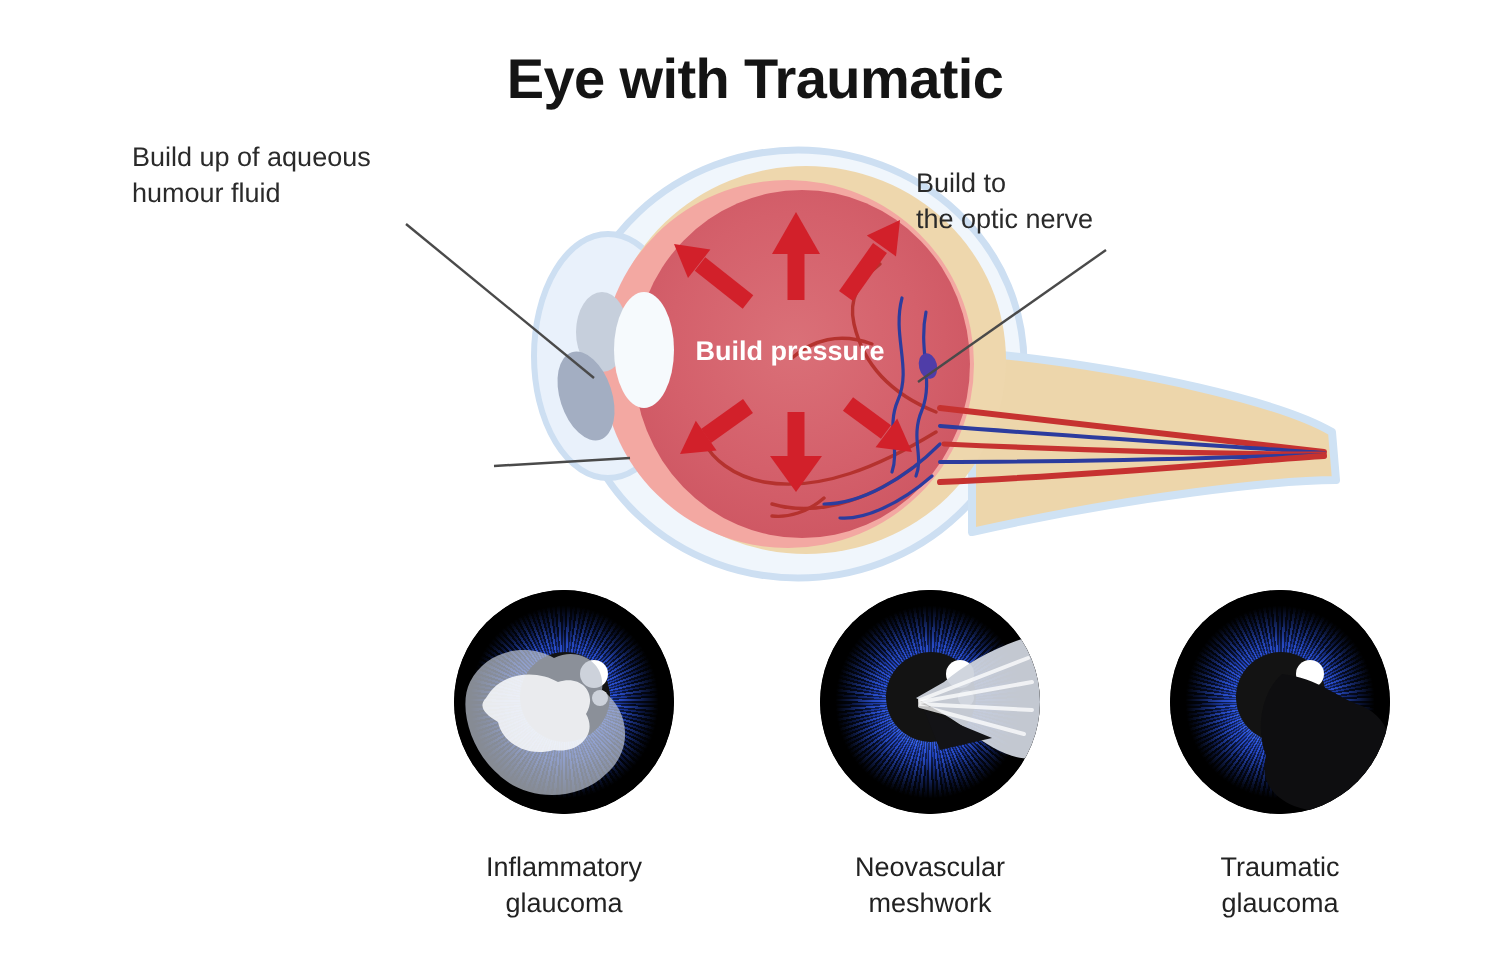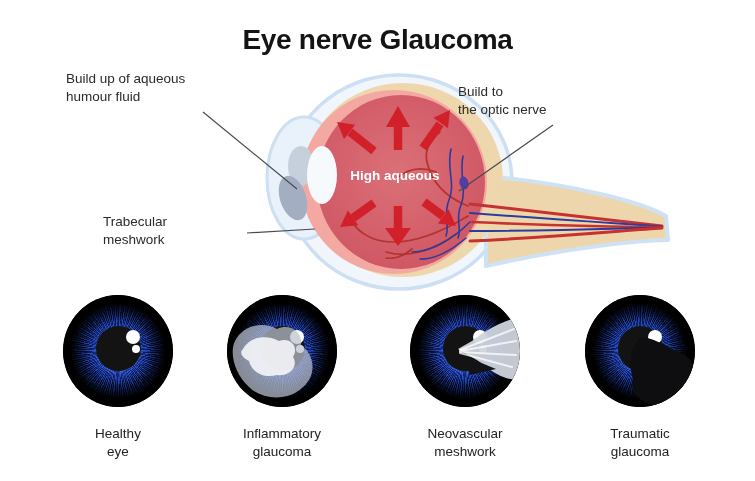--- a/index.html
+++ b/index.html
@@ -40,21 +40,21 @@
   .overlay { position:absolute; inset:0; }
 
   .eye-label { margin-top:18px; width:110px; text-align:center; font-size:13.5px;
                line-height:1.32; color:#222222; white-space:pre-line; }
 </style>
 </head>
 <body>
 
 <div class="stage">
 
-  <div class="title">Eye nerve Glaucoma</div>
+  <div class="title">Eye with Traumatic</div>
 
   <svg class="xsection" width="755" height="481" viewBox="0 0 755 481">
     <defs>
       <radialGradient id="redGrad" cx="0.48" cy="0.44" r="0.62">
         <stop offset="0%" stop-color="#da7078"></stop>
         <stop offset="60%" stop-color="#d4606b"></stop>
         <stop offset="100%" stop-color="#cd5561"></stop>
       </radialGradient>
     </defs>
 
@@ -129,34 +129,22 @@
       <line x1="203" y1="112" x2="297" y2="189"></line>
       <line x1="553" y1="125" x2="459" y2="191"></line>
       <line x1="247" y1="233" x2="315" y2="229"></line>
     </g>
   </svg>
 
   <div class="callout lbl-aqueous">Build up of aqueous
 humour fluid</div>
   <div class="callout lbl-optic">Build to
 the optic nerve</div>
-  <div class="callout lbl-trabecular">Trabecular
-meshwork</div>
-  <div class="hp-label">High aqueous</div>
+  <div class="hp-label">Build pressure</div>
 
-  <div class="eye-card c1">
-    <div class="eyeball">
-      <div class="iris"></div>
-      <div class="pupil"></div>
-      <div class="hl hl-big"></div>
-      <div class="hl hl-small"></div>
-    </div>
-    <div class="eye-label">Healthy
-eye</div>
-  </div>
 
   <div class="eye-card c2">
     <div class="eyeball">
       <div class="iris"></div>
       <div class="pupil"></div>
       <div class="hl hl-big"></div>
       <div class="hl hl-small"></div>
       <svg class="overlay" viewBox="0 0 110 112">
         <path d="M8,46 C16,30 36,26 50,34 C62,28 76,36 74,50 C88,60 90,80 76,92 C62,106 36,106 22,92 C8,80 2,58 8,46 Z" fill="rgba(186,192,205,0.72)"></path>
         <path d="M16,54 C24,40 42,40 52,46 C64,42 72,52 66,62 C72,72 62,82 50,80 C36,84 24,76 22,66 C15,62 12,58 16,54 Z" fill="rgba(250,251,253,0.85)"></path>

